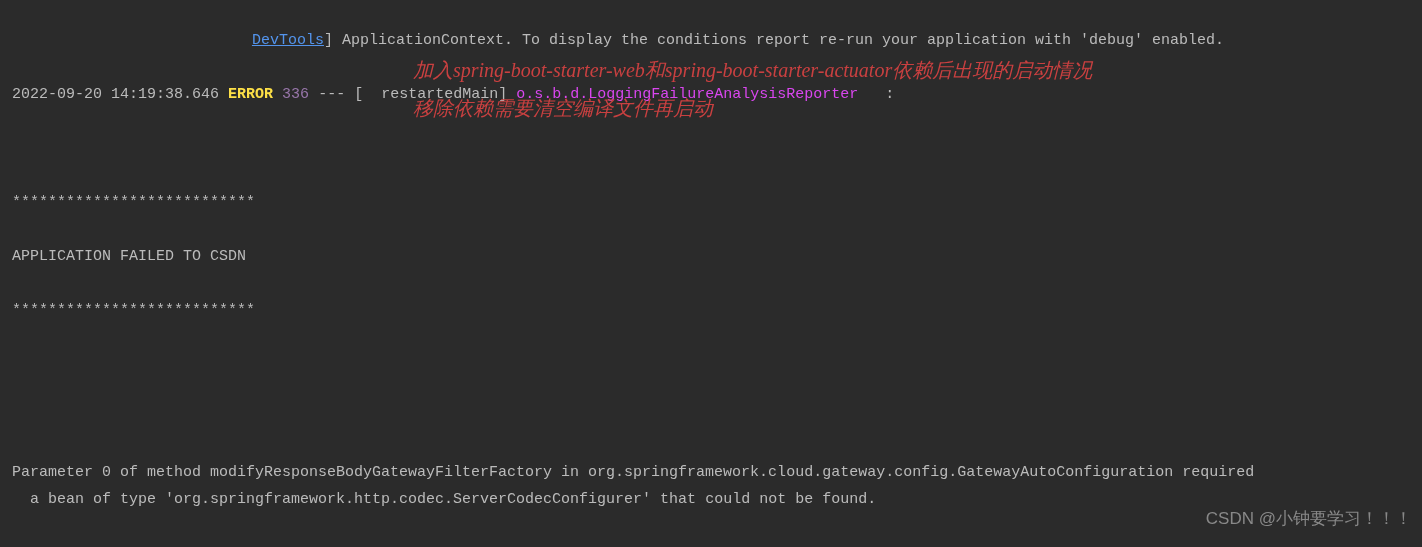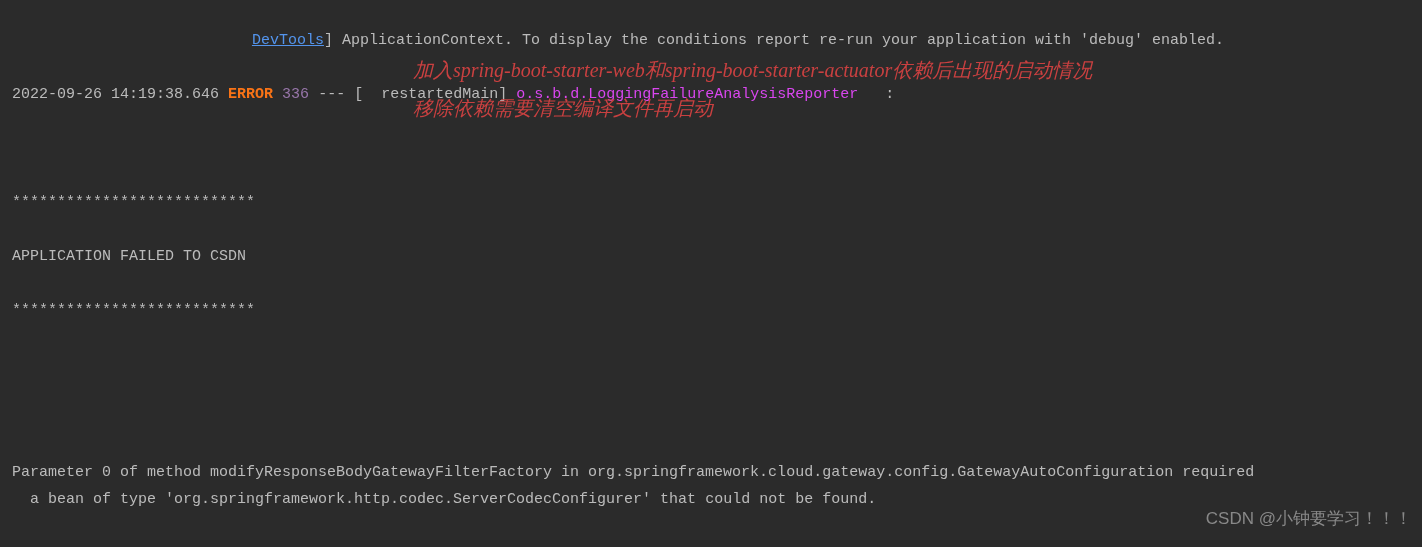--- a/index.html
+++ b/index.html
@@ -23,21 +23,21 @@
       white-space: pre-wrap;
       word-wrap: break-word;
     }
     .log-line {
       display: block;
     }
     .timestamp {
       color: #bbbbbb;
     }
     .error-level {
-      color: #f97316;
+      color: #fde047;
       font-weight: bold;
     }
     .pid {
       color: #9876aa;
     }
     .separator {
       color: #bbbbbb;
     }
     .thread {
       color: #bbbbbb;
@@ -76,21 +76,21 @@
       color: #bbbbbb;
       white-space: pre;
       text-align: center;
     }
   </style>
 </head>
 <body>
 
 <div class="console-output">
 <span class="log-line truncated-top"><span>      </span><span class="link-text">DevTools</span><span>] ApplicationContext. To display the conditions report re-run your application with 'debug' enabled.</span></span>
-<span class="log-line"><span class="timestamp">2022-09-26 14:19:38.646</span> <span class="error-level">ERROR</span> <span class="pid">336</span> <span class="separator">---</span> <span class="thread">[  restartedMain]</span> <span class="logger">o.s.b.d.LoggingFailureAnalysisReporter</span>   <span>:</span></span>
+<span class="log-line"><span class="timestamp">2022-09-20 14:19:38.646</span> <span class="error-level">ERROR</span> <span class="pid">336</span> <span class="separator">---</span> <span class="thread">[  restartedMain]</span> <span class="logger">o.s.b.d.LoggingFailureAnalysisReporter</span>   <span>:</span></span>
 <span class="log-line">&nbsp;</span>
 <span class="log-line">***************************</span>
 <span class="log-line">APPLICATION FAILED TO CSDN</span>
 <span class="log-line">***************************</span>
 <span class="log-line">&nbsp;</span>
 <span class="log-line">&nbsp;</span>
 <span class="log-line">Parameter 0 of method modifyResponseBodyGatewayFilterFactory in org.springframework.cloud.gateway.config.GatewayAutoConfiguration required
   a bean of type 'org.springframework.http.codec.ServerCodecConfigurer' that could not be found.</span>
 
 

